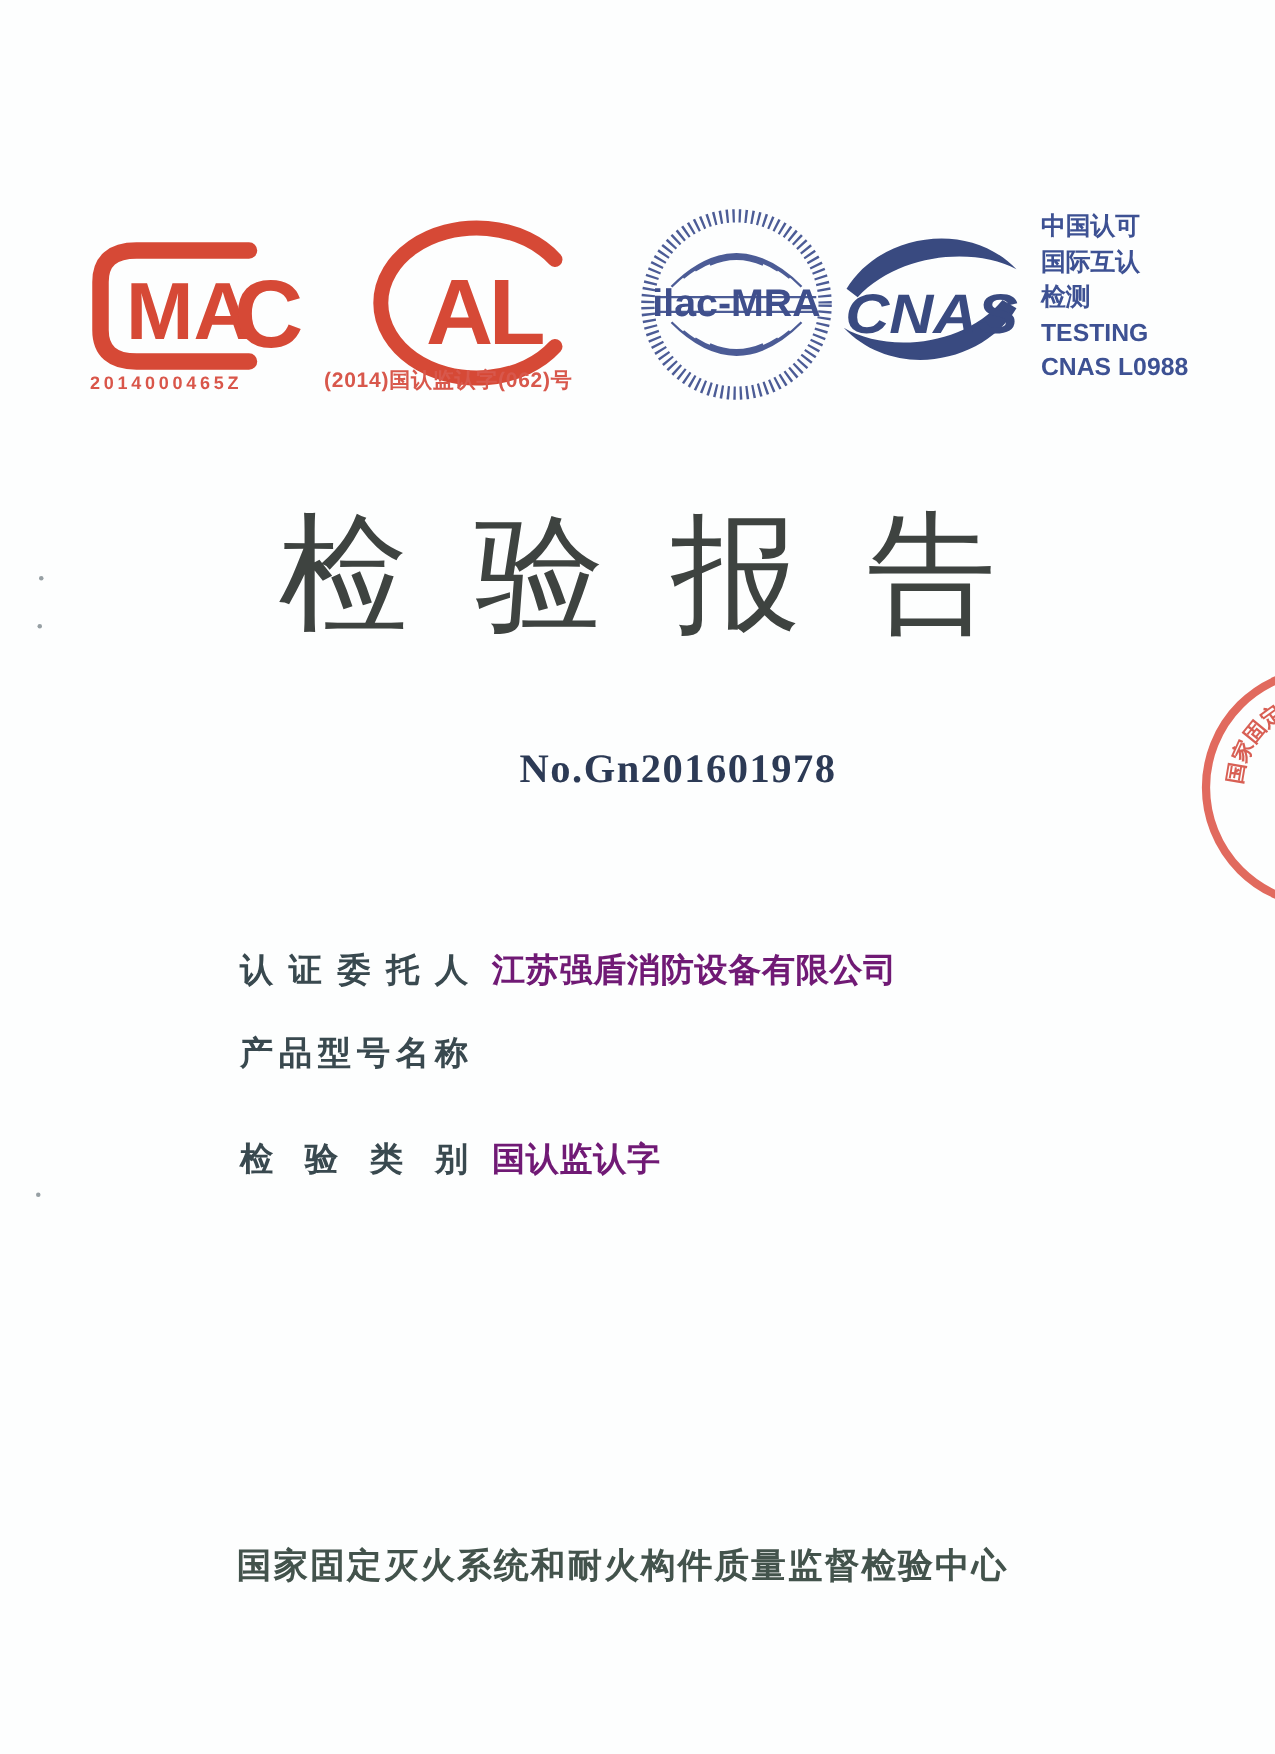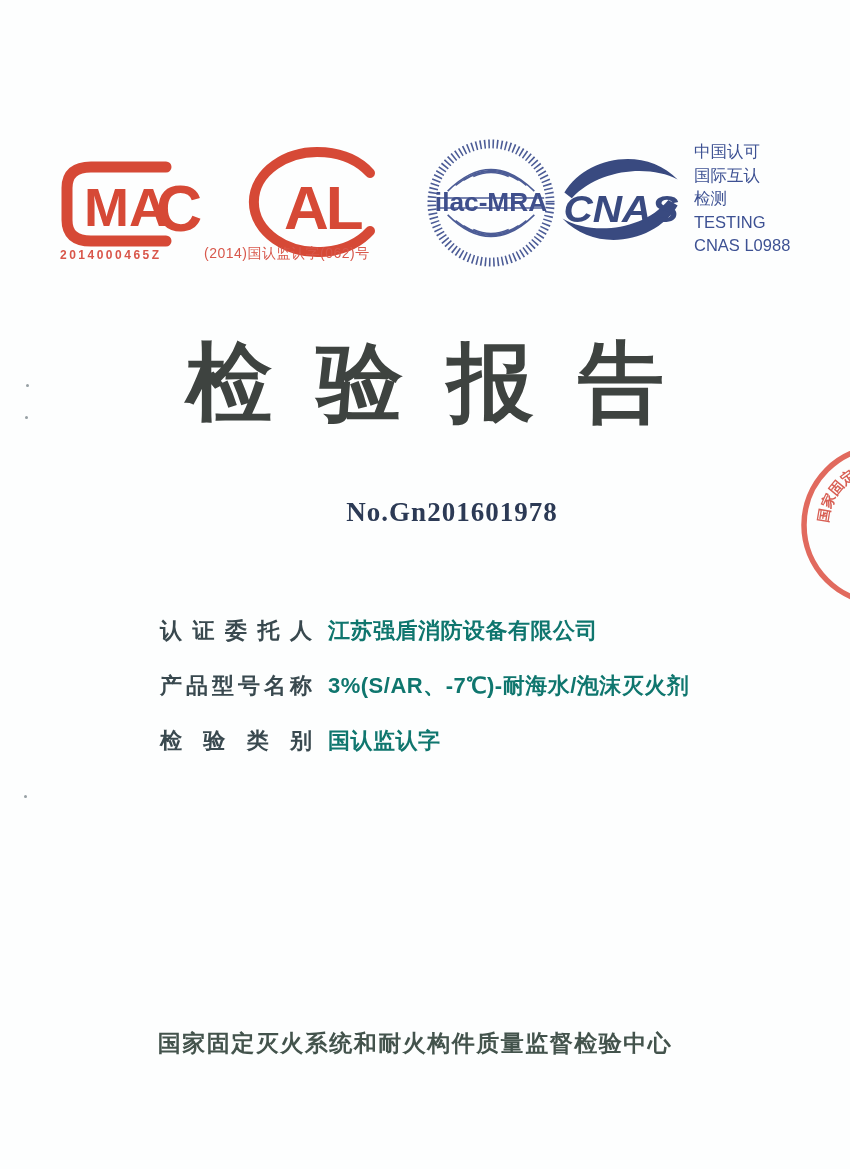--- a/index.html
+++ b/index.html
@@ -7,48 +7,48 @@
     width:850px;height:1169px;position:relative;overflow:hidden;
     background:#fdfefe;
     font-family:"Liberation Sans", sans-serif;
   }
   .abs{position:absolute;}
 
   
   .cma-svg{left:58px;top:158px;}
   .cma-code{left:60px;top:248px;font-size:12px;font-weight:bold;color:#d9564a;letter-spacing:2.5px;}
   .cal-svg{left:244px;top:146px;}
-  .cal-caption{left:204px;top:245px;font-size:14px;font-weight:normal;color:#d8584c;letter-spacing:0.5px;}
+  .cal-caption{left:216px;top:245px;font-size:14px;font-weight:bold;color:#d8584c;letter-spacing:0.5px;}
   .ilac-svg{left:426px;top:138px;}
   .cnas-svg{left:556px;top:148px;}
-  .cnas-textblock{left:694px;top:140px;color:#3d5193;font-weight:normal;font-size:16.5px;line-height:23.5px;}
+  .cnas-textblock{left:694px;top:140px;color:#3d5193;font-weight:bold;font-size:16.5px;line-height:23.5px;}
 
   
   .title{
     left:0;right:0;top:325px;text-align:center;
-    font-size:86px;font-weight:700;color:#3e4340;
+    font-size:86px;font-weight:400;color:#3e4340;
     letter-spacing:0.52em;padding-left:0.52em;
   }
   .report-no{
     left:0;right:0;top:497px;text-align:center;
     font-family:"Liberation Serif", serif;font-weight:bold;
     font-size:27px;color:#2c3a55;letter-spacing:1px;
     transform:translateX(27px);
   }
 
   
   .fields{left:160px;top:616px;width:560px;}
   .field-row{display:flex;align-items:baseline;margin-bottom:25px;}
   .field-label{
     width:152px;flex:none;font-size:22px;font-weight:bold;color:#39494f;
   }
   .justify-chars{display:flex;justify-content:space-between;}
   .field-value{
-    margin-left:16px;font-size:22px;font-weight:bold;color:#0f766e;
-    letter-spacing:0.5px;white-space:nowrap;
+    margin-left:16px;font-size:22px;font-weight:bold;color:#701a75;
+    letter-spacing:0.5px;white-space:nowrap;margin-top:16px;
   }
 
   
   .footer-org{
     left:0;right:0;top:1028px;text-align:center;
     font-size:23px;font-weight:bold;color:#43534c;letter-spacing:1.5px;
     transform:translateX(-10px);
   }
 
   
@@ -121,21 +121,20 @@
   </div>
   <div class="field-row">
     <div class="field-label justify-chars">
         <span>产</span>
         <span>品</span>
         <span>型</span>
         <span>号</span>
         <span>名</span>
         <span>称</span>
       </div>
-    <div class="field-value">3%(S/AR、-7℃)-耐海水/泡沫灭火剂</div>
   </div>
   <div class="field-row">
     <div class="field-label justify-chars">
         <span>检</span>
         <span>验</span>
         <span>类</span>
         <span>别</span>
       </div>
     <div class="field-value">国认监认字</div>
   </div>

